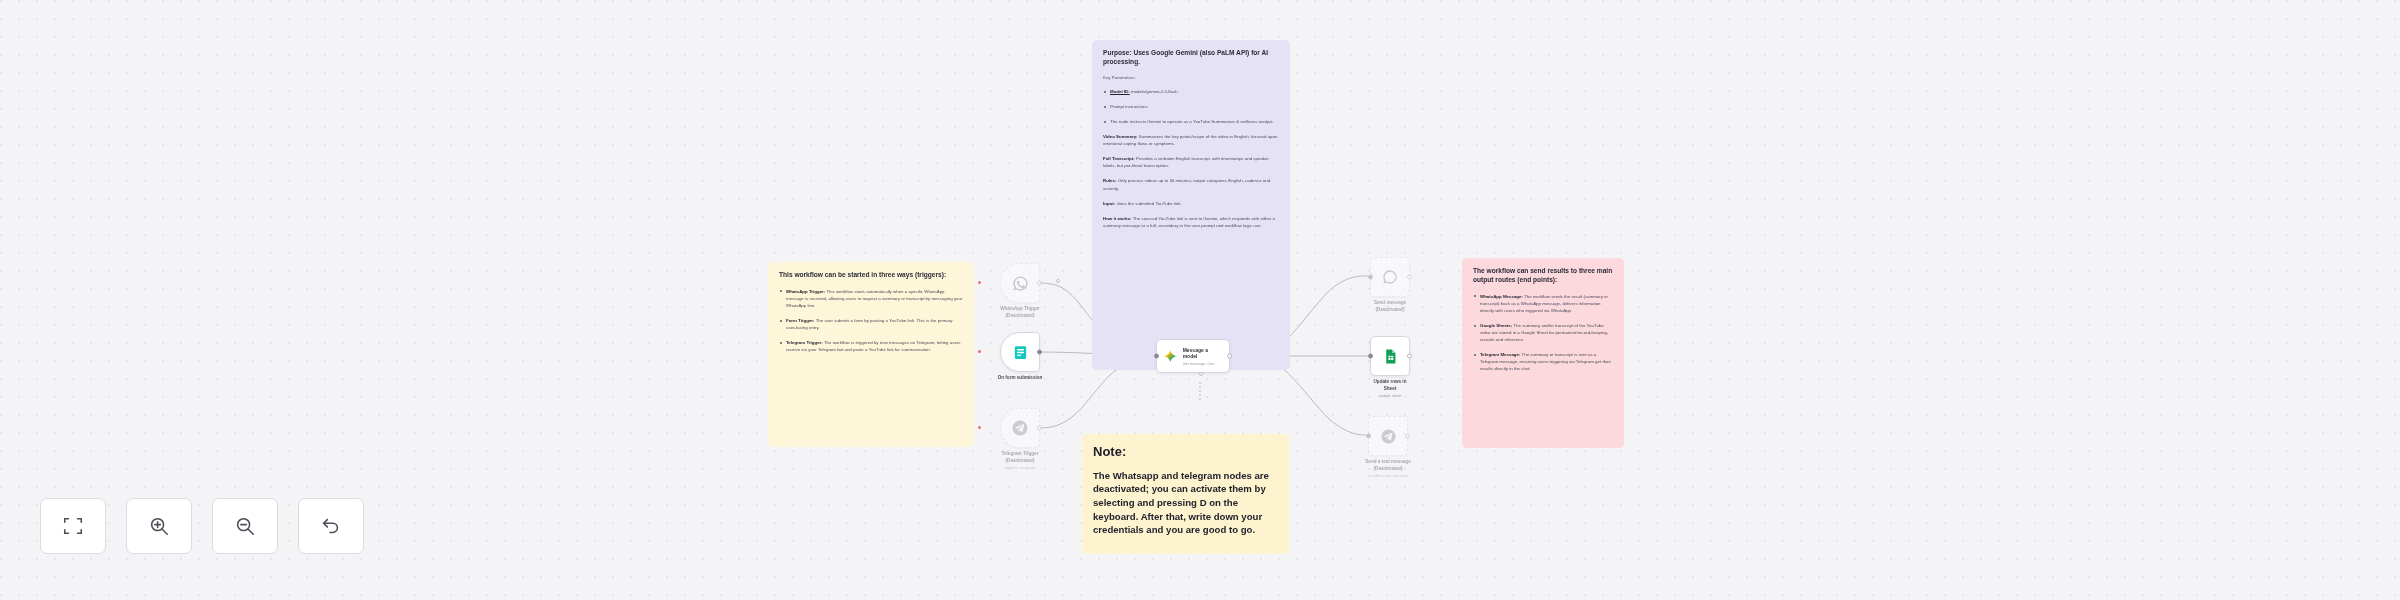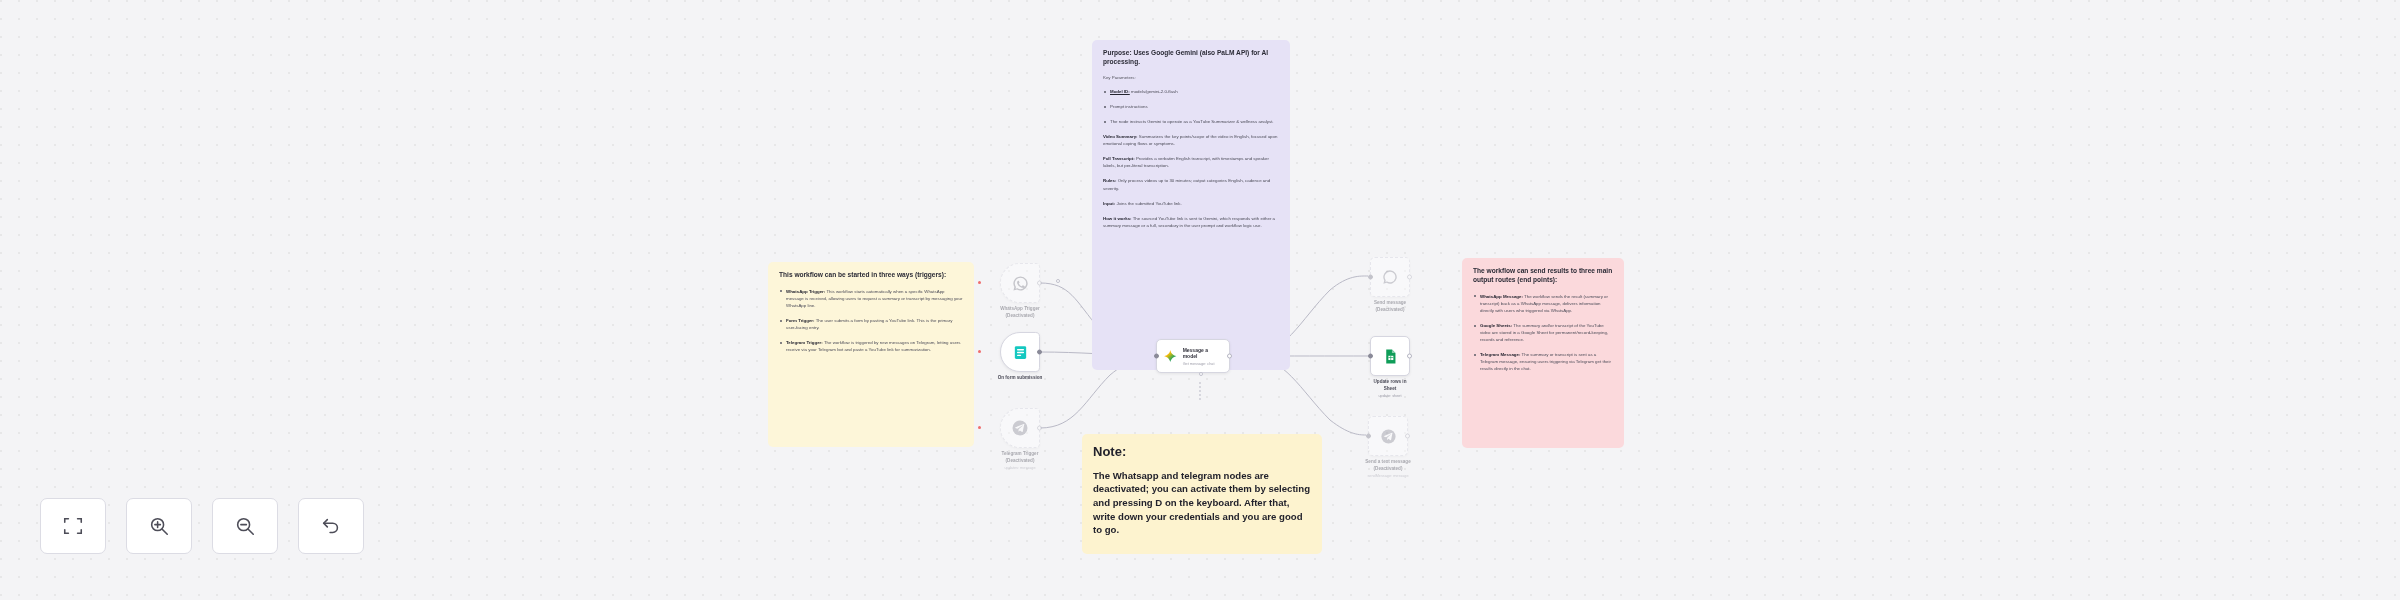--- a/index.html
+++ b/index.html
@@ -267,21 +267,21 @@
       </li>
       <li>
         <span class="term">Google Sheets:</span><span> The summary and/or transcript of the YouTube video are stored in a Google Sheet for permanent/record-keeping, records and reference.</span>
       </li>
       <li>
         <span class="term">Telegram Message:</span><span> The summary or transcript is sent as a Telegram message, ensuring users triggering via Telegram get their results directly in the chat.</span>
       </li>
     </ul>
   </div>
 
-  <div class="sticky note" style="left:1082px; top:434px; width:240px; height:120px;">
+  <div class="sticky note" style="left:1082px; top:434px; width:207px; height:120px;">
     <div class="note-title">Note:</div>
     <div class="note-body">The Whatsapp and telegram nodes are deactivated; you can activate them by selecting and pressing D on the keyboard. After that, write down your credentials and you are good to go.</div>
   </div>
 
   <div class="red-dot" style="left:978px; top:281px;"></div>
   <div class="node trigger node-square disabled" style="left:1000px; top:263px;">
     <svg width="17" height="17" viewBox="0 0 24 24">
       <path fill="#8d8d98" d="M12 2a10 10 0 0 0-8.6 15.1L2 22l5-1.4A10 10 0 1 0 12 2zm0 2a8 8 0 1 1-4.2 14.8l-.3-.2-2.6.7.7-2.5-.2-.3A8 8 0 0 1 12 4zm-3 4c-.3 0-.7.1-.9.5-.3.4-.9 1-.9 2.3s1 2.6 1.1 2.8c.1.2 1.9 3 4.7 4 .6.3 1.1.4 1.5.5.6.2 1.2.2 1.6.1.5-.1 1.5-.6 1.7-1.2.2-.6.2-1.1.1-1.2-.1-.1-.3-.2-.6-.3l-1.8-.9c-.2-.1-.4-.2-.6.1l-.8 1c-.1.2-.3.2-.5.1-.3-.1-1.2-.5-2.3-1.4-.8-.8-1.4-1.7-1.6-2-.1-.3 0-.4.1-.6l.4-.5.3-.5v-.5l-.8-1.8c-.2-.5-.4-.4-.6-.4z"></path>
     </svg>
     <span class="port out"></span>

